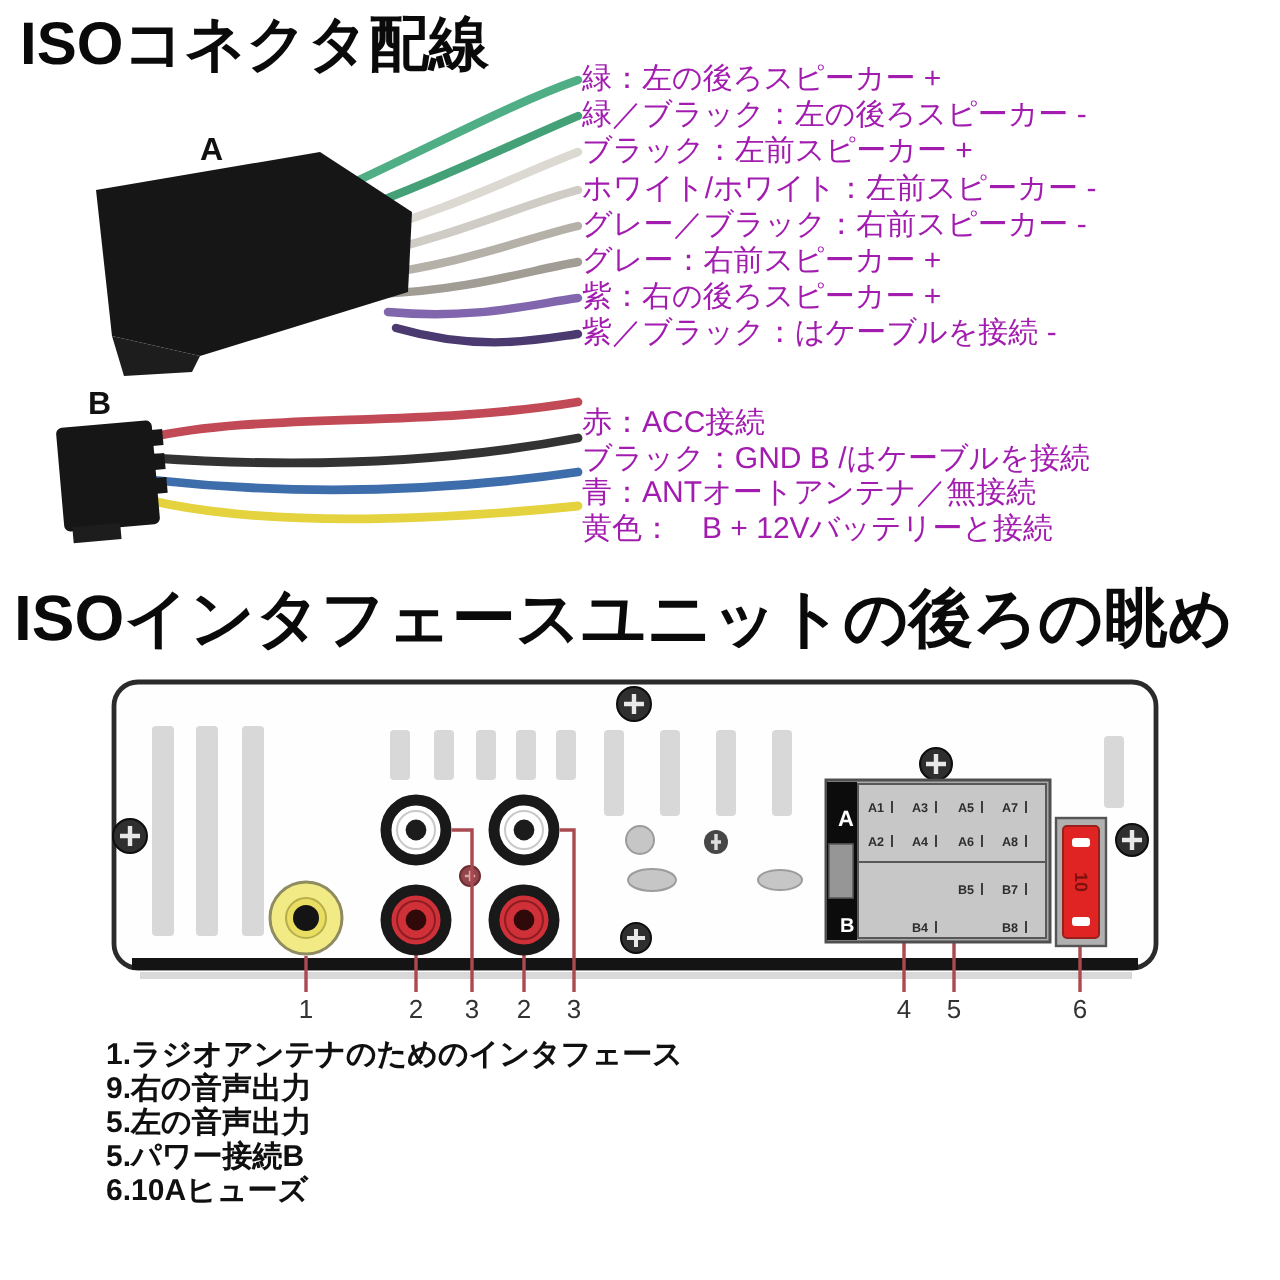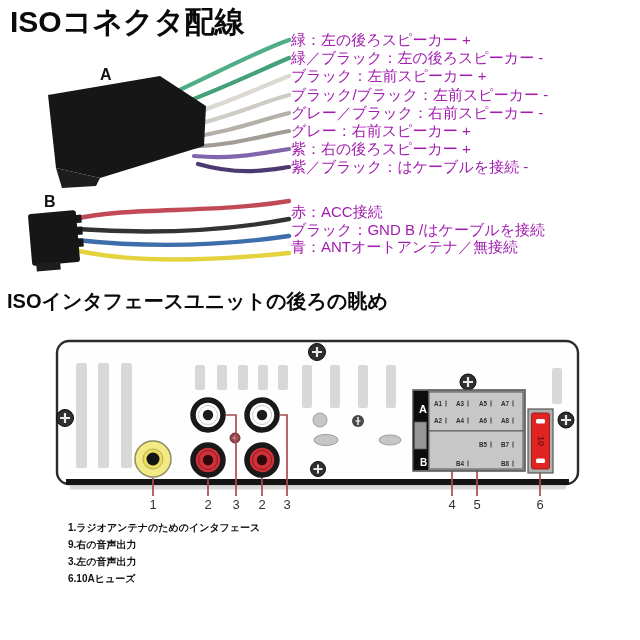--- a/index.html
+++ b/index.html
@@ -1,27 +1,27 @@
 <!DOCTYPE html>
 <html><head>
 <meta charset="utf-8">
 <style>
   html,body{margin:0;padding:0;background:#fff;}
   .canvas{position:relative;width:640px;height:640px;background:#ffffff;overflow:hidden;
           font-family:"Liberation Sans",sans-serif;color:#111;}
   .title{position:absolute;margin:0;font-weight:700;color:#0a0a0a;white-space:nowrap;}
   #title-wiring{left:10px;top:2px;font-size:30px;}
-  #title-rear{left:7px;top:288px;font-size:20px;}
+  #title-rear{left:7px;top:288px;font-size:32px;}
   svg.layer{position:absolute;left:0;top:0;}
   .labels{position:absolute;left:291px;font-size:15px;font-weight:400;color:#a21caf;}
   .labels div{line-height:18.2px;white-space:nowrap;}
   #labels-b div{line-height:17.5px;}
   #labels-a{top:31px;}
   #labels-b{top:203px;}
-  .legend{position:absolute;left:68px;top:519px;font-size:10px;font-weight:600;color:#101010;}
+  .legend{position:absolute;left:53px;top:519px;font-size:15px;font-weight:600;color:#101010;}
   .legend div{line-height:17px;white-space:nowrap;}
   .pinlabel{font-size:6.3px;fill:#2e2e2e;font-weight:600;}
   .callout{font-size:13px;fill:#333;}
 </style>
 </head>
 <body>
 
 <div class="canvas">
 
   <h1 class="title" id="title-wiring">ISOコネクタ配線</h1>
@@ -211,33 +211,35 @@
         <text class="callout" x="477" y="509">5</text>
         <text class="callout" x="540" y="509">6</text>
       </g>
     </g>
   </svg>
 
   <div class="labels" id="labels-a">
     <div>緑：左の後ろスピーカー +</div>
     <div>緑／ブラック：左の後ろスピーカー -</div>
     <div>ブラック：左前スピーカー +</div>
-    <div>ブラック/ブラック：左前スピーカー -</div>
+    <div>ホワイト/ホワイト：左前スピーカー -</div>
     <div>グレー／ブラック：右前スピーカー -</div>
     <div>グレー：右前スピーカー +</div>
     <div>紫：右の後ろスピーカー +</div>
     <div>紫／ブラック：はケーブルを接続 -</div>
   </div>
 
   <div class="labels" id="labels-b">
     <div>赤：ACC接続</div>
     <div>ブラック：GND B /はケーブルを接続</div>
     <div>青：ANTオートアンテナ／無接続</div>
+    <div>黄色：　B + 12Vバッテリーと接続</div>
   </div>
 
   <div class="legend">
     <div>1.ラジオアンテナのためのインタフェース</div>
     <div>9.右の音声出力</div>
-    <div>3.左の音声出力</div>
+    <div>5.左の音声出力</div>
+    <div>5.パワー接続B</div>
     <div>6.10Aヒューズ</div>
   </div>
 
 </div>
 
 </body></html>

